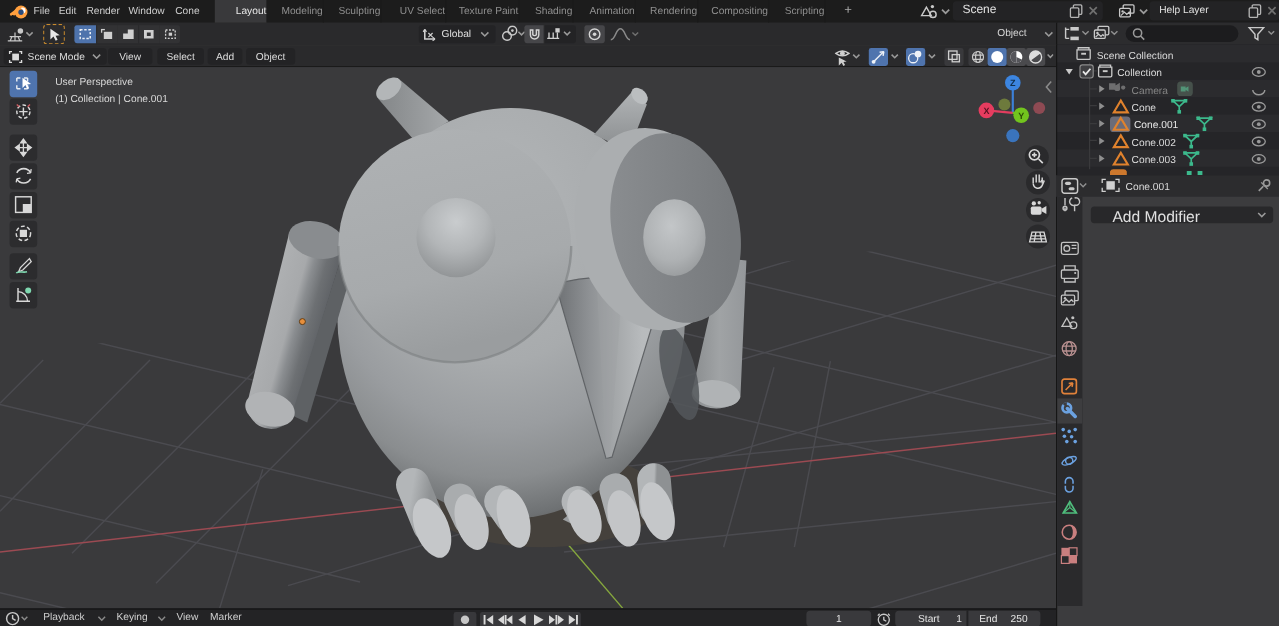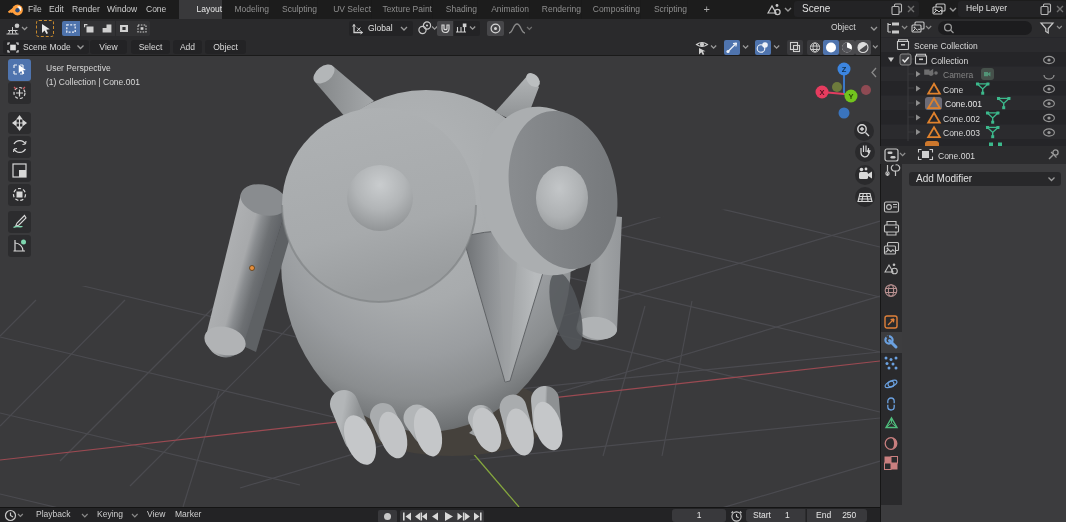--- a/index.html
+++ b/index.html
@@ -597,21 +597,21 @@
     <path d="M45 7 l2.6 2.6 L50.2 7" stroke="#8f8f8f" stroke-width="1.2" fill="none"></path>
     <rect x="57" y="2" width="94" height="14" rx="7" fill="#1c1c1e"></rect>
     <circle cx="67" cy="8.5" r="3.4" fill="none" stroke="#9a9a9a" stroke-width="1.3"></circle>
     <path d="M69.5 11 L72.5 14" stroke="#9a9a9a" stroke-width="1.3"></path>
     <path d="M160 4 h12 l-4.8 5.5 l0 4.5 l-2.4 -1.5 l0 -3 Z" fill="none" stroke="#c9c9c9" stroke-width="1.2"></path>
     <path d="M176 7 l2.4 2.4 L180.8 7" stroke="#8f8f8f" stroke-width="1.2" fill="none"></path>
   </svg>
 </div>
 <div id="props" class="abs">
   <div class="abs" style="left:28px;top:24px;width:152px;height:14px;background:rgba(40,40,42,0.99);border-radius:3px">
-    <span style="position:absolute;left:7px;top:1px;font-size:10px;color:#e0e0e0">Add Modifier</span>
+    <span style="position:absolute;left:18px;top:1px;font-size:13px;color:#e0e0e0">Add Modifier</span>
     <svg style="position:absolute;right:5px;top:4px" width="9" height="7" viewBox="0 0 9 7">
           <path d="M1.5 1.5 l3 3 l3 -3" stroke="#9a9a9a" stroke-width="1.3" fill="none"></path>
         </svg>
   </div>
 </div>
 <div id="propshead" class="abs">
   <svg width="186" height="18" viewBox="0 0 186 18">
     <rect x="5" y="3" width="13" height="12" rx="2" fill="none" stroke="#c9c9c9" stroke-width="1.2"></rect>
     <rect x="7.5" y="5.5" width="5" height="2.6" rx="1.3" fill="#c9c9c9"></rect>
     <rect x="10.5" y="10" width="5" height="2.6" rx="1.3" fill="#c9c9c9"></rect>
@@ -745,17 +745,17 @@
       <path d="M57 5.5 L62 1.8 V9.2 Z M62.5 1.5 h1.6 v8 h-1.6 Z M64.5 5.5 L69.5 1.8 V9.2 Z" transform="rotate(180 63 5.5)"></path>
       <path d="M73 1.5 L78.5 5.5 L73 9.5 Z M79 1.5 h1.6 v8 H79 Z"></path>
     </g>
   </svg>
 
   <div class="abs" style="left:672px;top:1px;width:54px;height:13px;background:rgba(58,58,61,0.99);border-radius:3px;font-size:8.5px;color:#e5e5e5;text-align:center;line-height:13px">1</div>
   <svg class="abs" style="left:730px;top:2px" width="13" height="12" viewBox="0 0 13 12">
     <circle cx="6.5" cy="6.5" r="4.6" fill="none" stroke="#c9c9c9" stroke-width="1.1"></circle>
     <path d="M6.5 4 L6.5 6.5 L8.6 7.7 M3 1.5 L1.5 3 M10 1.5 L11.5 3" stroke="#c9c9c9" stroke-width="1.1" fill="none"></path>
   </svg>
-  <div class="abs" style="left:746px;top:1px;width:60px;height:13px;background:rgba(58,58,61,0.99);border-radius:3px 0 0 3px;border-right:1px solid #2c2c2e;font-size:8.5px;color:#e5e5e5;line-height:13px"><span style="margin-left:7px">Start</span><span style="margin-left:14px">1</span></div>
+  <div class="abs" style="left:746px;top:1px;width:60px;height:13px;background:rgba(58,58,61,0.99);border-radius:3px 0 0 3px;border-right:1px solid #2c2c2e;font-size:8.5px;color:#e5e5e5;line-height:13px"><span style="margin-left:19px">Start</span><span style="margin-left:14px">1</span></div>
   <div class="abs" style="left:807px;top:1px;width:60px;height:13px;background:rgba(58,58,61,0.99);border-radius:0 3px 3px 0;font-size:8.5px;color:#e5e5e5;line-height:13px"><span style="margin-left:9px">End</span><span style="margin-left:11px">250</span></div>
 </div>
 <div class="abs" style="left:880px;top:505px;width:186px;height:17px;background:rgba(61,61,63,0.99);border-left:1px solid #161616"></div>
 </div>
 
 </body></html>

